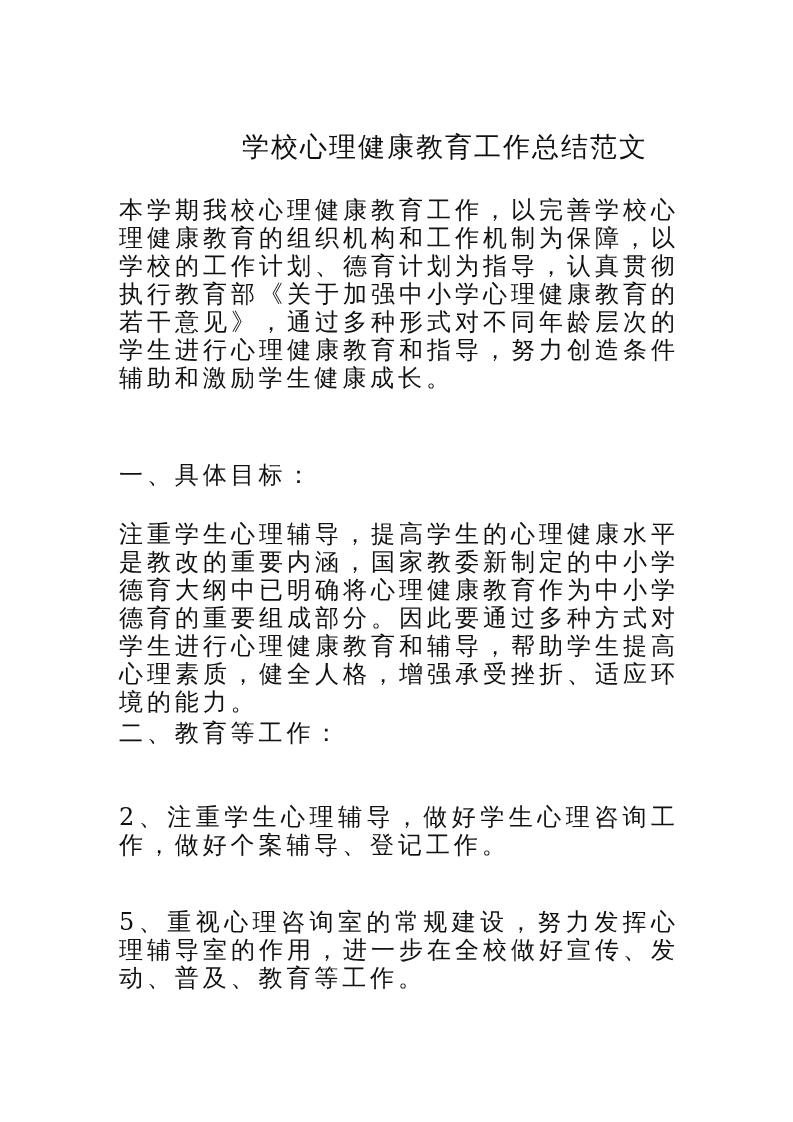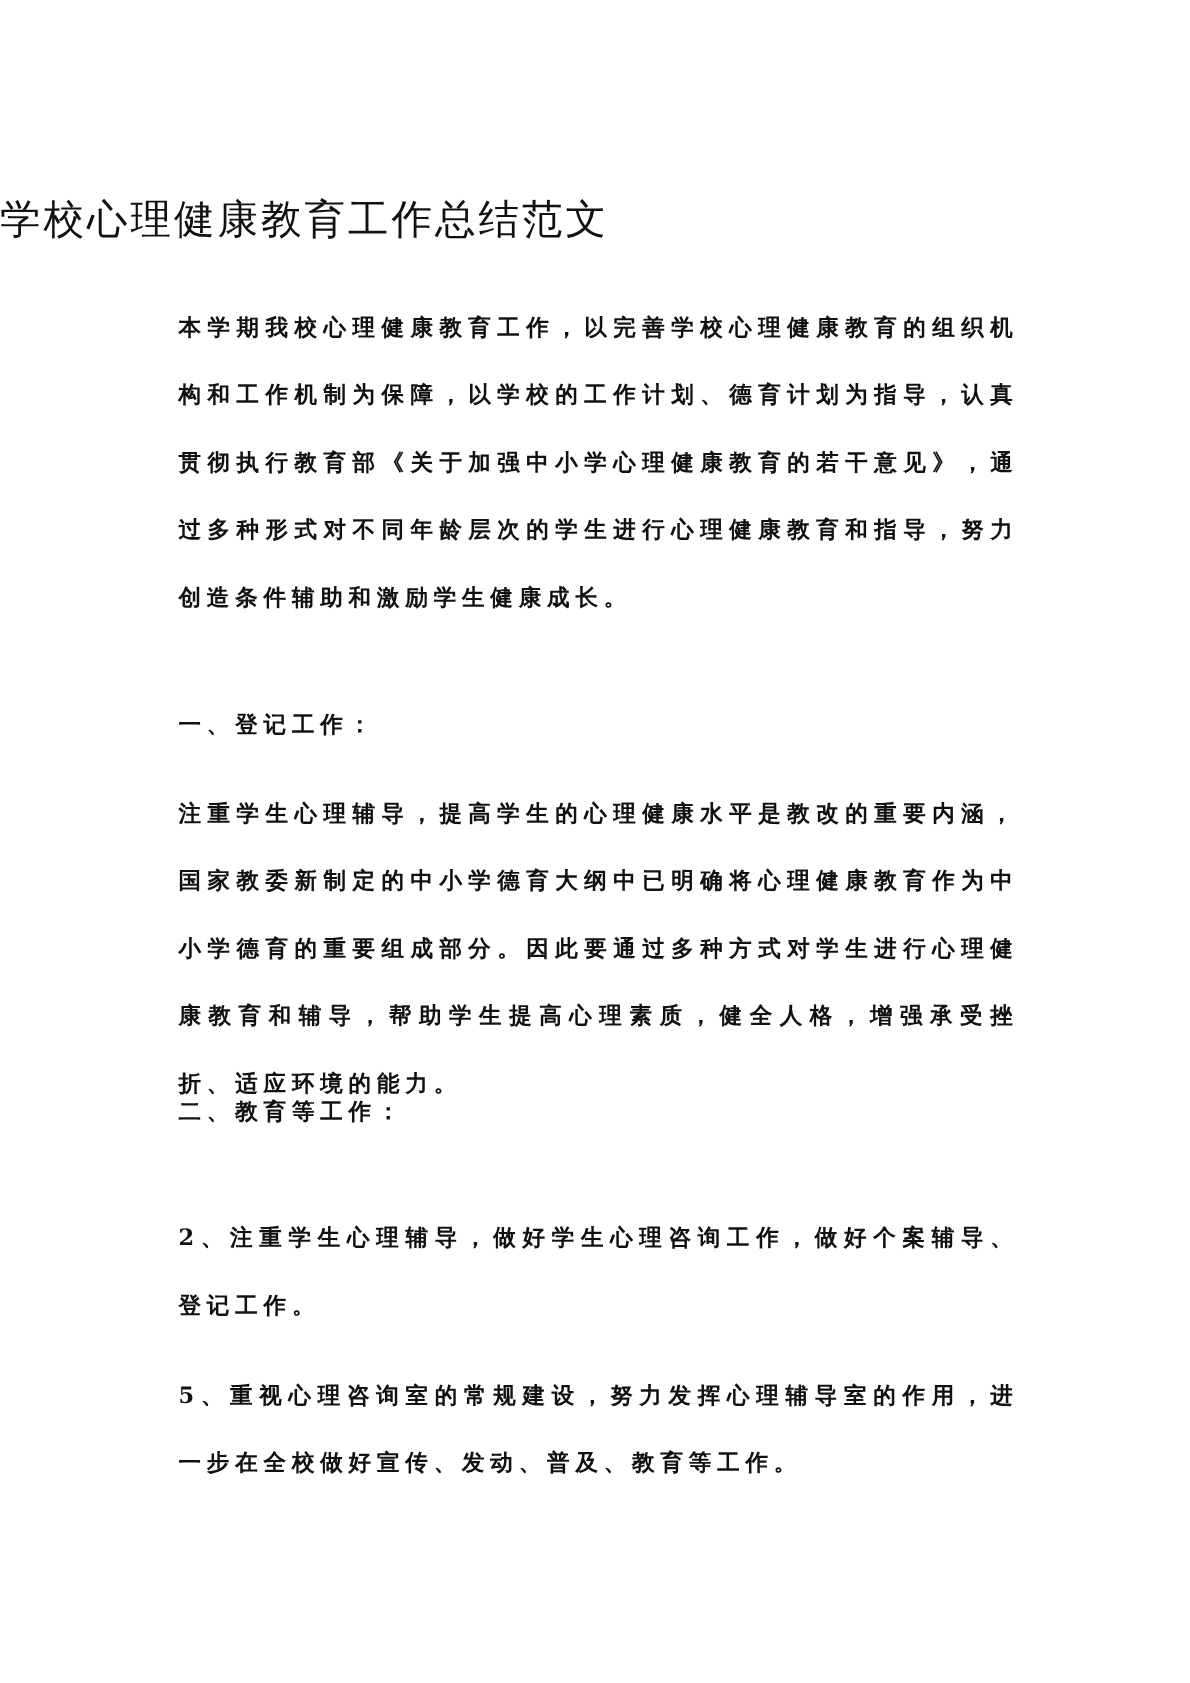--- a/index.html
+++ b/index.html
@@ -1,27 +1,27 @@
 <!DOCTYPE html>
 <html><head>
 <meta charset="utf-8">
 <style>
   html, body { margin: 0; padding: 0; background: #ffffff; }
   body { width: 793px; height: 1122px; position: relative; overflow: hidden;
          font-family: "DejaVu Serif", "Liberation Serif", serif; color: #111; }
-  .title { position: absolute; top: 127px; left: 0; width: 648px; text-align: left;
+  .title { position: absolute; top: 127px; left: 0; width: 648px; text-align: right;
            font-size: 27px; letter-spacing: 2px; line-height: 40px; }
-  .para { position: absolute; left: 119px; width: 560px; font-size: 15px;
-          line-height: 45px; letter-spacing: 3.9px; text-align: justify; margin: 0; font-weight: bold; }
+  .para { position: absolute; left: 119px; width: 560px; font-size: 24px;
+          line-height: 28px; letter-spacing: 3.9px; text-align: justify; margin: 0; }
 </style>
 </head>
 <body>
 
 <div>
   <h1 class="title" style="margin:0;font-weight:normal;">学校心理健康教育工作总结范文</h1>
 
   <p class="para" style="top:196px;">本学期我校心理健康教育工作，以完善学校心理健康教育的组织机构和工作机制为保障，以学校的工作计划、德育计划为指导，认真贯彻执行教育部《关于加强中小学心理健康教育的若干意见》，通过多种形式对不同年龄层次的学生进行心理健康教育和指导，努力创造条件辅助和激励学生健康成长。</p>
-  <p class="para" style="top:461px;">一、登记工作：</p>
+  <p class="para" style="top:461px;">一、具体目标：</p>
   <p class="para" style="top:520px;">注重学生心理辅导，提高学生的心理健康水平是教改的重要内涵，国家教委新制定的中小学德育大纲中已明确将心理健康教育作为中小学德育的重要组成部分。因此要通过多种方式对学生进行心理健康教育和辅导，帮助学生提高心理素质，健全人格，增强承受挫折、适应环境的能力。</p>
   <p class="para" style="top:719px;">二、教育等工作：</p>
   <p class="para" style="top:803px;">2、注重学生心理辅导，做好学生心理咨询工作，做好个案辅导、登记工作。</p>
   <p class="para" style="top:908px;">5、重视心理咨询室的常规建设，努力发挥心理辅导室的作用，进一步在全校做好宣传、发动、普及、教育等工作。</p>
 </div>
 
 </body></html>

